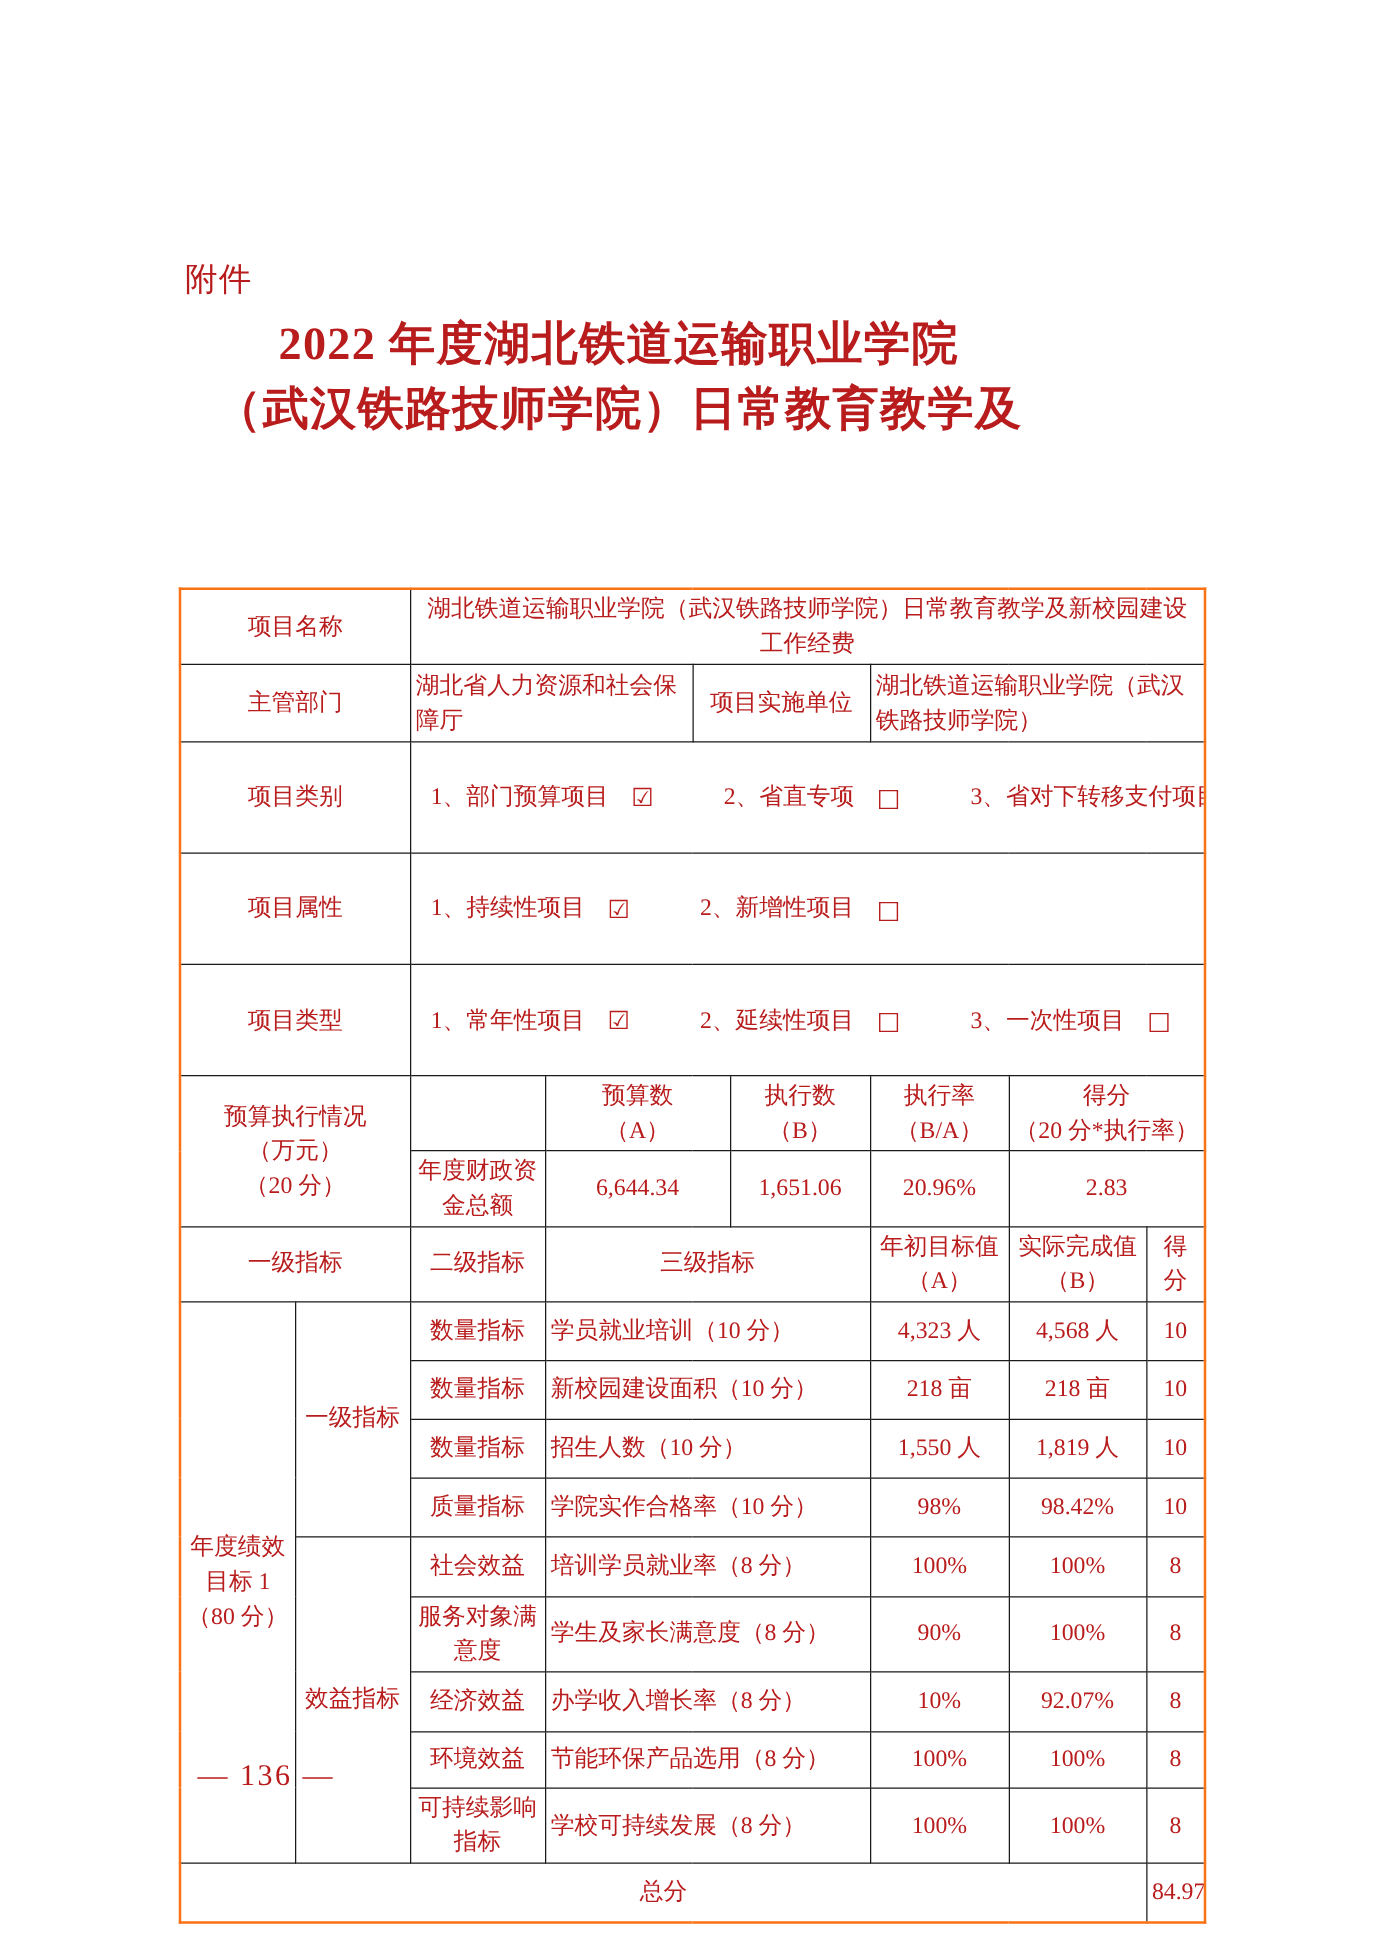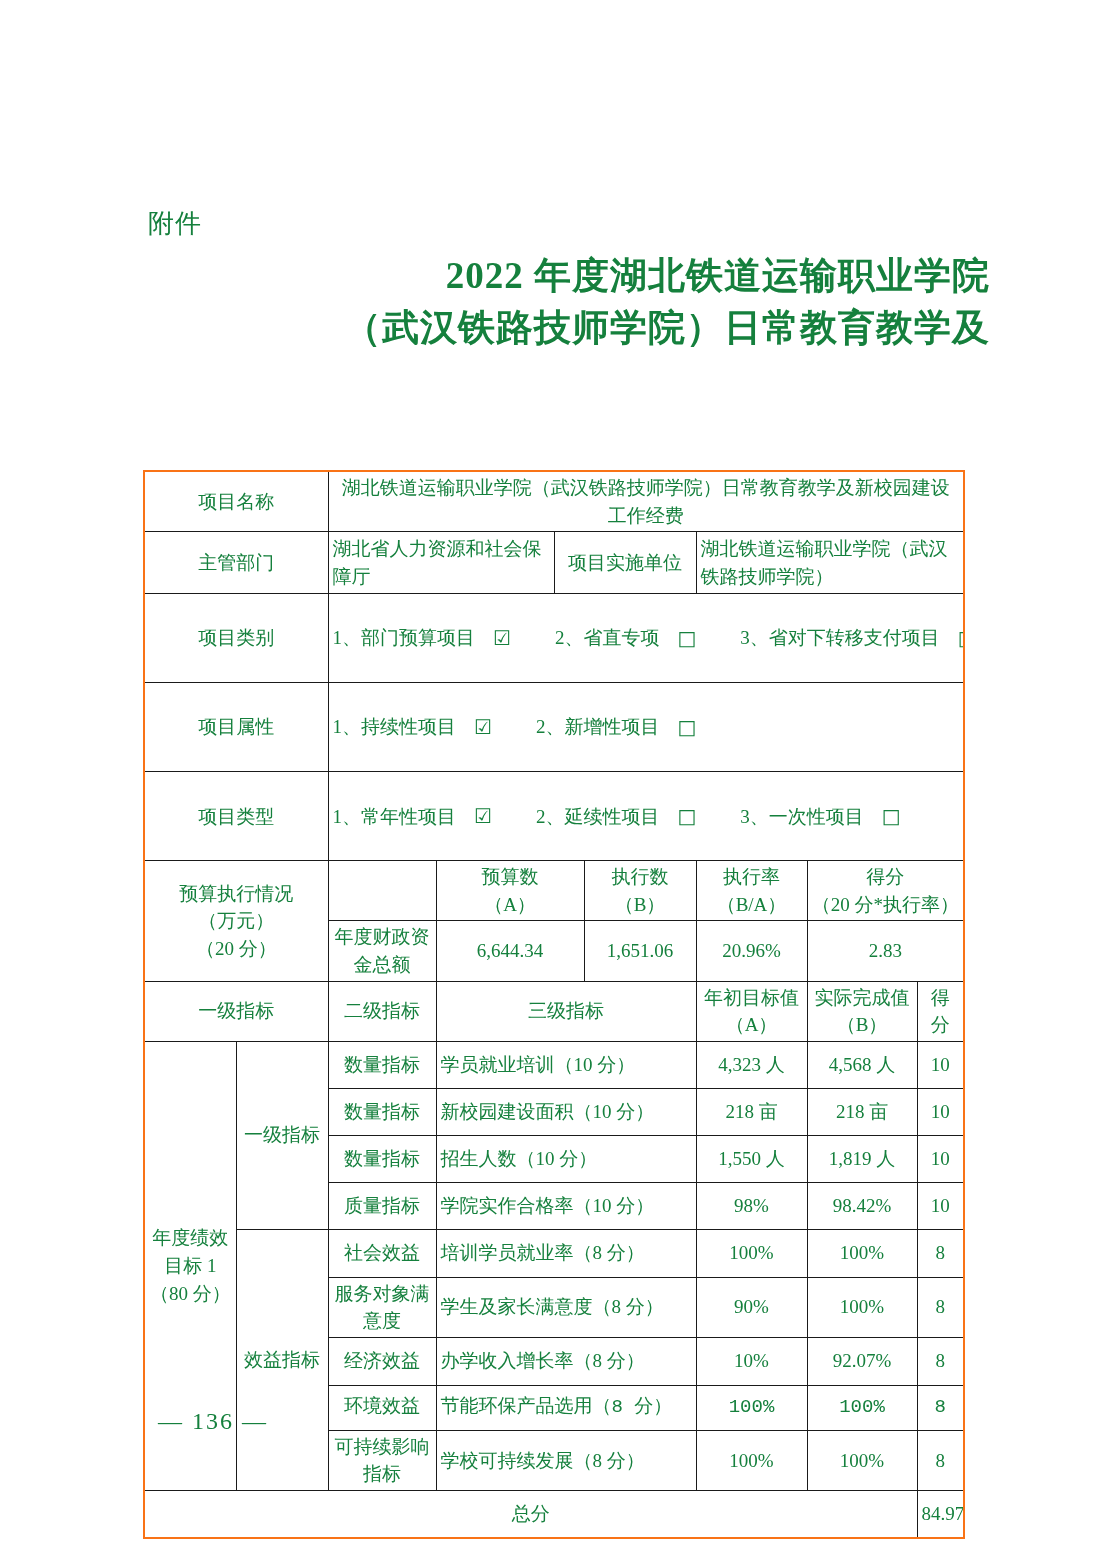--- a/index.html
+++ b/index.html
@@ -5,37 +5,37 @@
   html, body {
     margin: 0;
     padding: 0;
     background: #ffffff;
   }
   .page {
     position: relative;
     width: 1102px;
     height: 1559px;
     background: #ffffff;
-    color: #15803d;
+    color: #b91c1c;
     font-family: "Liberation Serif", "DejaVu Serif", serif;
     overflow: hidden;
   }
   .attachment {
     position: absolute;
     left: 148px;
     top: 206px;
     font-size: 26px;
     letter-spacing: 1px;
   }
   .doc-title {
     position: absolute;
     left: 0;
     top: 250px;
     width: 990px;
-    text-align: right;
+    text-align: center;
     font-weight: bold;
     font-size: 37px;
     line-height: 52px;
     letter-spacing: 1px;
   }
   .info-line {
     position: absolute;
     left: 155px;
     top: 440px;
     width: 806px;
@@ -69,37 +69,37 @@
   .optrow {
     display: flex;
     align-items: center;
     text-align: left;
     white-space: nowrap;
   }
   .opt {
     display: inline-flex;
     align-items: center;
   }
-  .opt .opt-label { margin-right: 18px; }
+  .opt .opt-label { margin-right: 18px; margin-left: 12px; }
   .opt .mark {
     font-family: "DejaVu Sans", sans-serif;
     font-size: 20px;
     margin-right: 44px;
   }
   .opt .mark.checked { font-weight: bold; }
   
   .rh58 { height: 58px; }
   .rh62 { height: 62px; }
   .rh46 { height: 46px; }
   .rh60 { height: 60px; }
   .rh55 { height: 55px; }
   .rh47 { height: 47px; }
   .rh48 { height: 48px; }
   .rh56 { height: 56px; padding-left: 34px; }
-  .rh45 { height: 45px; font-family: Liberation Mono, monospace; }
+  .rh45 { height: 45px; }
   .page-number {
     position: absolute;
     left: 158px;
     top: 1408px;
     font-size: 24px;
     letter-spacing: 2px;
   }
 </style>
 </head>
 <body>

